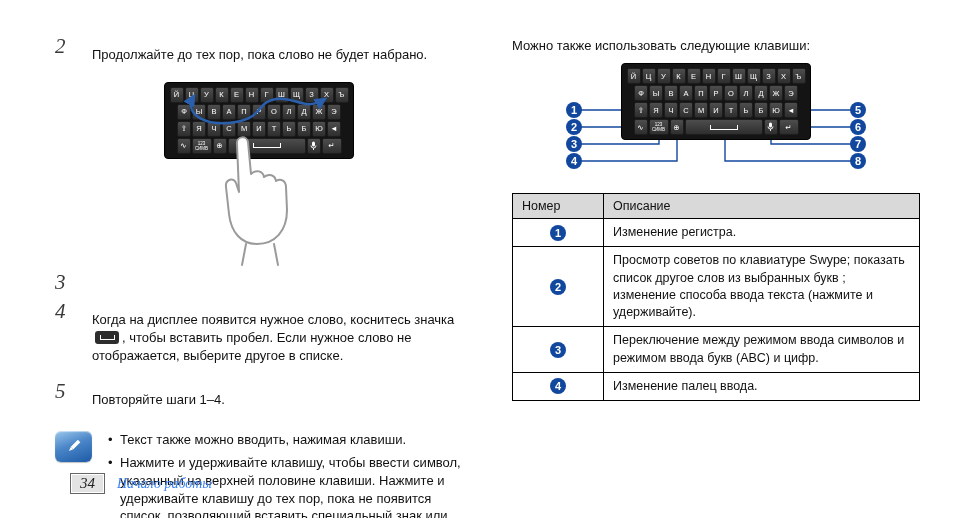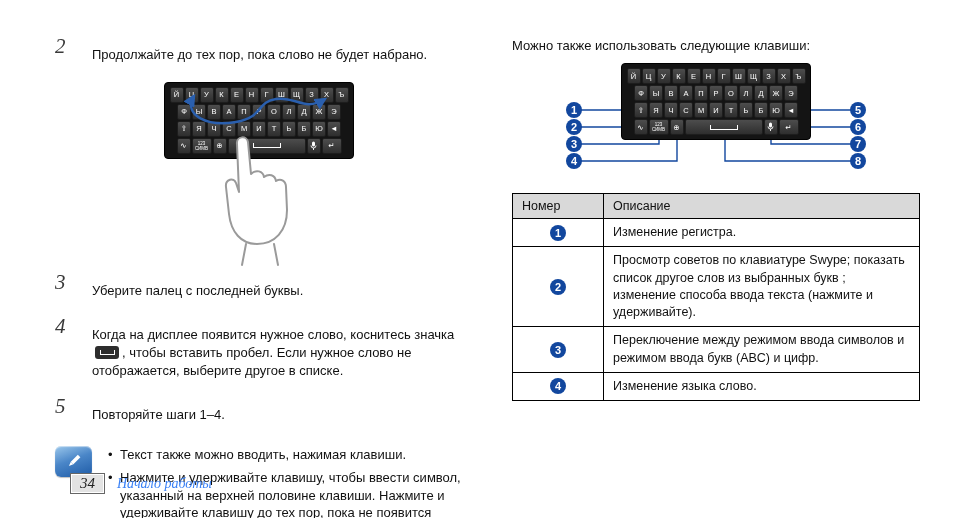--- a/index.html
+++ b/index.html
@@ -155,21 +155,20 @@
         <g fill="#ffffff" stroke="#9a9a9a" stroke-width="2" stroke-linejoin="round" stroke-linecap="round">
           <path d="M33,12 C32,4 43,3 44,10 L47,42 C52,37 59,39 60,45 C65,41 71,43 72,49 C77,46 82,49 82,55 L83,78 C83,99 71,112 53,112 C37,112 27,100 25,82 L22,55 C21,47 30,45 32,51 L35,60 Z"></path>
           <path d="M42,112 L38,133" fill="none"></path>
           <path d="M70,112 L74,133" fill="none"></path>
         </g>
       </svg>
     </div>
 
     <div class="step">
       <span class="step-num">3</span>
-      <p class="step-text">Уберите палец с последней буквы.</p>
     </div>
 
     <div class="step">
       <span class="step-num">4</span>
       <p class="step-text"><span>Когда на дисплее появится нужное слово, коснитесь значка</span><span class="key-inline"><span class="space-mark"></span></span><span>, чтобы вставить пробел. Если нужное слово не отображается, выберите другое в списке.</span></p>
     </div>
 
     <div class="step">
       <span class="step-num">5</span>
       <p class="step-text">Повторяйте шаги 1–4.</p>
@@ -290,21 +289,21 @@
           <tr>
             <td class="c-num"><span class="callout">2</span></td>
             <td class="c-desc">Просмотр советов по клавиатуре Swype; показать список другое слов из выбранных букв ; изменение способа ввода текста (нажмите и удерживайте).</td>
           </tr>
           <tr>
             <td class="c-num"><span class="callout">3</span></td>
             <td class="c-desc">Переключение между режимом ввода символов и режимом ввода букв (ABC) и цифр.</td>
           </tr>
           <tr>
             <td class="c-num"><span class="callout">4</span></td>
-            <td class="c-desc">Изменение языка слово.</td>
+            <td class="c-desc">Изменение палец ввода.</td>
           </tr>
         </tbody>
     </table>
   </div>
 
   <div class="footer">
     <span class="page-num-box">34</span>
     <span class="section-label">Начало работы</span>
   </div>
 

